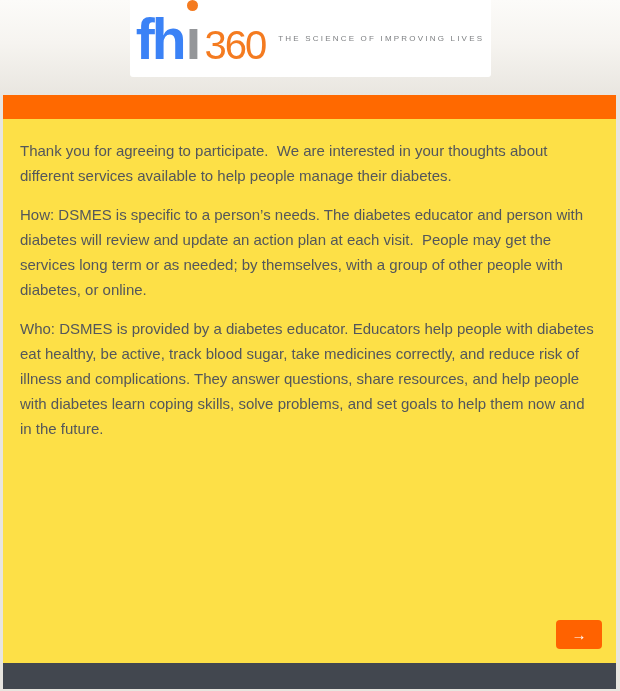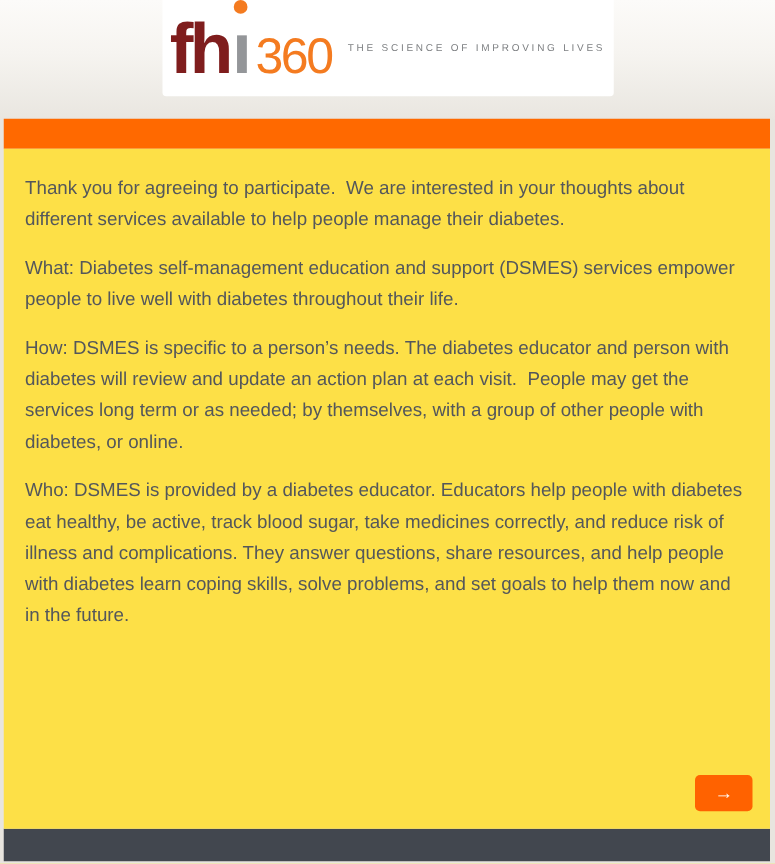--- a/index.html
+++ b/index.html
@@ -33,21 +33,21 @@
   .wordmark {
     display: flex;
     align-items: baseline;
     line-height: 1;
     white-space: nowrap;
     margin-top: 2px;
   }
   .wm-fh {
     font-size: 57px;
     font-weight: bold;
-    color: #7f1d1d;
+    color: #3b82f6;
     letter-spacing: -3px;
   }
   .wm-i {
     position: relative;
     display: inline-block;
     font-size: 57px;
     font-weight: bold;
     color: #949699;
     margin-left: 2px;
   }
@@ -131,21 +131,20 @@
     </div>
     <div class="tagline">THE SCIENCE OF IMPROVING LIVES</div>
   </div>
 </div>
 
 <div class="container">
   <div class="accent-bar"></div>
 
   <div class="content">
     <p>Thank you for agreeing to participate.  We are interested in your thoughts about different services available to help people manage their diabetes.</p>
-    <p>What: Diabetes self-management education and support (DSMES) services empower people to live well with diabetes throughout their life.</p>
     <p>How: DSMES is specific to a person’s needs. The diabetes educator and person with diabetes will review and update an action plan at each visit.  People may get the services long term or as needed; by themselves, with a group of other people with diabetes, or online.</p>
     <p>Who: DSMES is provided by a diabetes educator. Educators help people with diabetes eat healthy, be active, track blood sugar, take medicines correctly, and reduce risk of illness and complications. They answer questions, share resources, and help people with diabetes learn coping skills, solve problems, and set goals to help them now and in the future.</p>
 
     <button class="next-btn">
       <span>→</span>
     </button>
   </div>
 
   <div class="footer-bar"></div>
 </div>

